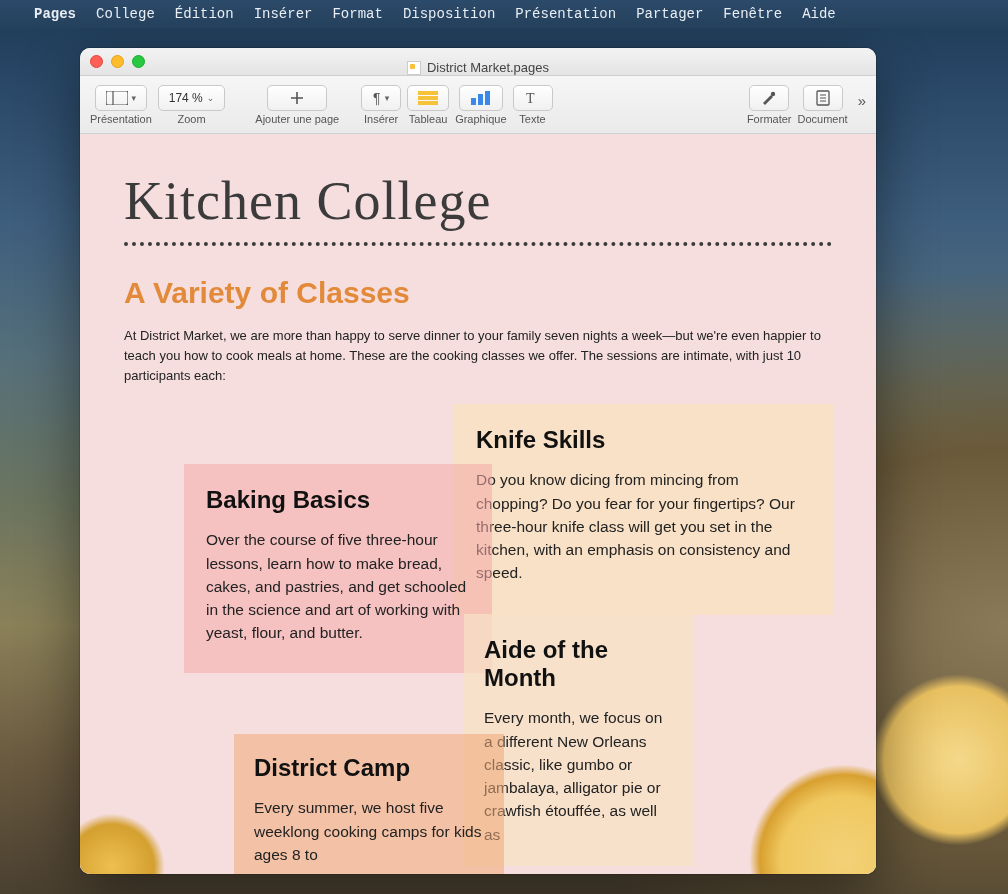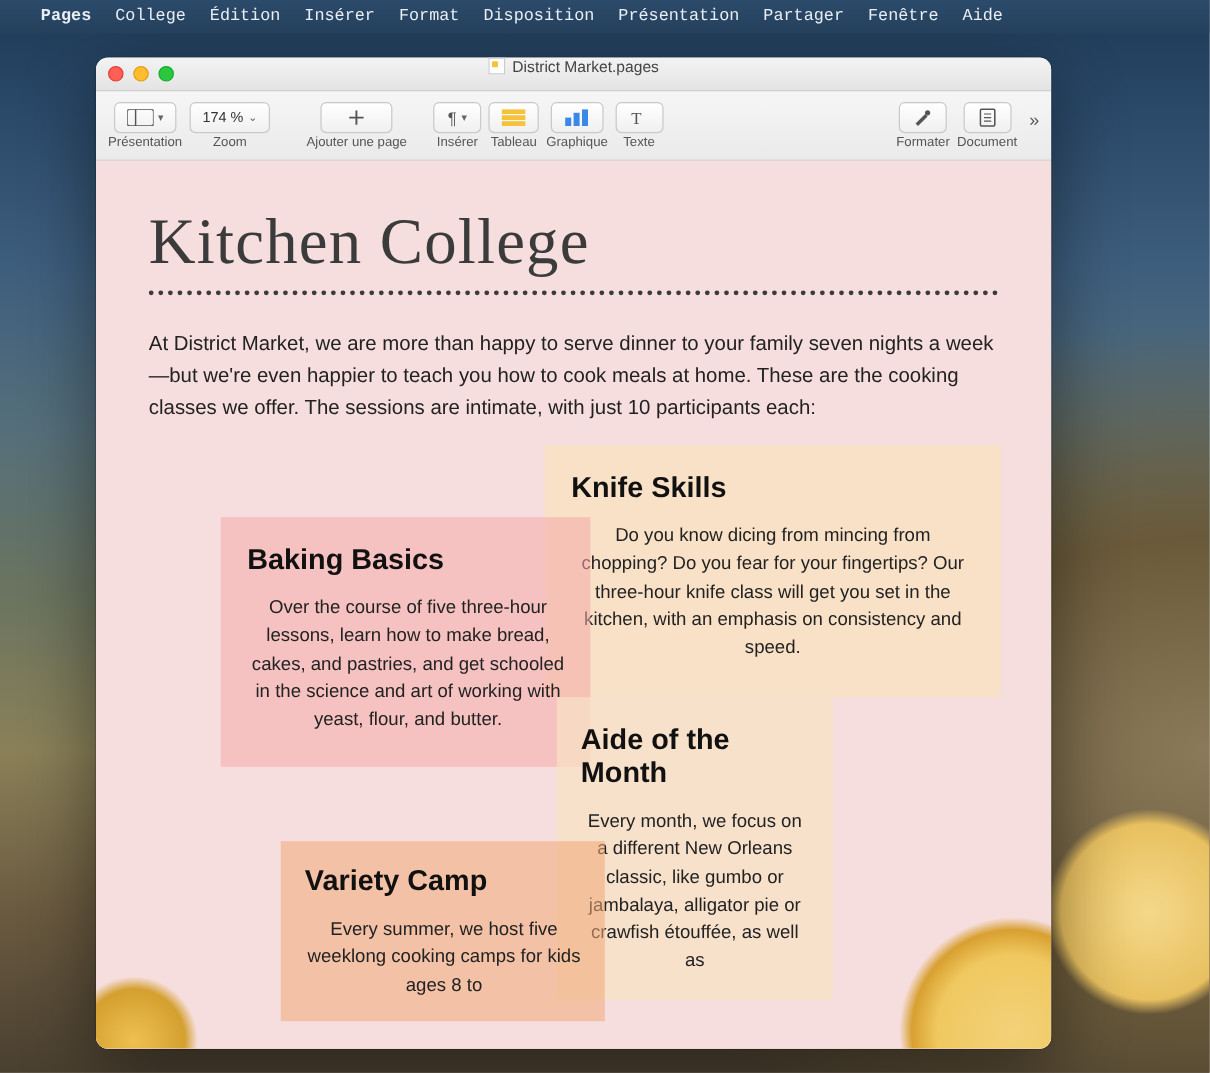--- a/index.html
+++ b/index.html
@@ -35,21 +35,21 @@
   .window {
     position:absolute; left:80px; top:48px; width:796px; height:826px;
     background:#ececec;
     border-radius:10px;
     box-shadow: 0 20px 60px rgba(0,0,0,0.45), 0 0 0 1px rgba(0,0,0,0.15);
     overflow:hidden;
     display:flex; flex-direction:column;
   }
   .titlebar {
     height:28px; background:linear-gradient(#f3f3f3,#e4e4e4);
-    display:flex; align-items:flex-start; justify-content:center;
+    display:flex; align-items:flex-end; justify-content:center;
     position:relative; border-bottom:1px solid #d0d0d0;
     font-size:13px; color:#444;
   }
   .traffic { position:absolute; left:10px; top:7px; display:flex; gap:8px; }
   .tl { width:13px; height:13px; border-radius:50%; }
   .tl.red{background:#ff5f57;border:1px solid #e24238;}
   .tl.yellow{background:#ffbd2e;border:1px solid #e1a116;}
   .tl.green{background:#28c940;border:1px solid #1aab2b;}
   .title-icon{width:14px;height:14px;background:#fff;border:1px solid #ccc;display:inline-block;margin-right:6px;vertical-align:-2px;position:relative;}
   .title-icon::after{content:"";position:absolute;left:2px;top:2px;width:5px;height:5px;background:#f7c13a;border-radius:1px;}
@@ -94,29 +94,29 @@
   }
   .dotline{
     margin-top:10px; height:4px;
     border-bottom:4px dotted #3b3b3b;
   }
   .subhead{
     margin-top:30px;
     font-size:30px; font-weight:700; color:#e28a3a;
   }
   .intro{
-    margin-top:28px; font-size:17px; line-height:1.55; color:#222;
+    margin-top:16px; font-size:13px; line-height:1.55; color:#222;
     font-weight:500;
   }
   .cards{
     position:relative; margin-top:18px; height:500px;
   }
   .card{position:absolute;}
   .card h3{font-size:24px;font-weight:800;color:#111;margin-bottom:14px;}
-  .card p{font-size:15.5px;line-height:1.5;color:#222;text-align:center;}
+  .card p{font-size:15.5px;line-height:1.5;color:#222;}
   .c-baking{left:60px;top:60px;width:308px;background:rgba(245,170,170,0.55);padding:22px 18px 28px 22px;}
   .c-knife{left:330px;top:0;width:380px;background:rgba(248,226,190,0.75);padding:22px 22px 30px 22px;}
   .c-cooking{left:110px;top:330px;width:270px;background:rgba(240,170,120,0.55);padding:20px 18px 18px 20px;}
   .c-dish{left:340px;top:210px;width:230px;background:rgba(248,226,195,0.7);padding:22px 20px 20px 20px;}
 </style>
 </head>
 <body>
 
 <div class="desktop-bg"></div>
 
@@ -245,35 +245,36 @@
     <div class="tbtn-group" style="margin-left:4px">
       <span style="font-size:15px;color:#555;padding-top:6px">»</span>
       <span class="tlabel">&nbsp;</span>
     </div>
   </div>
 
   <div class="doc">
     <div class="doc-inner">
       <div class="doc-title">Kitchen College</div>
       <div class="dotline"></div>
+      <div class="subhead">A Variety of Classes</div>
       <p class="intro">At District Market, we are more than happy to serve dinner to your family seven nights a week—but we're even happier to teach you how to cook meals at home. These are the cooking classes we offer. The sessions are intimate, with just 10 participants each:</p>
 
       <div class="cards">
         <div class="card c-knife">
           <h3>Knife Skills</h3>
           <p>Do you know dicing from mincing from chopping? Do you fear for your fingertips? Our three-hour knife class will get you set in the kitchen, with an emphasis on consistency and speed.</p>
         </div>
         <div class="card c-baking">
           <h3>Baking Basics</h3>
           <p>Over the course of five three-hour lessons, learn how to make bread, cakes, and pastries, and get schooled in the science and art of working with yeast, flour, and butter.</p>
         </div>
         <div class="card c-dish">
           <h3>Aide of the Month</h3>
           <p>Every month, we focus on a different New Orleans classic, like gumbo or jambalaya, alligator pie or crawfish étouffée, as well as</p>
         </div>
         <div class="card c-cooking">
-          <h3>Variety Camp</h3>
+          <h3>District Camp</h3>
           <p>Every summer, we host five weeklong cooking camps for kids ages 8 to</p>
         </div>
       </div>
     </div>
   </div>
 </div>
 
 </body></html>

